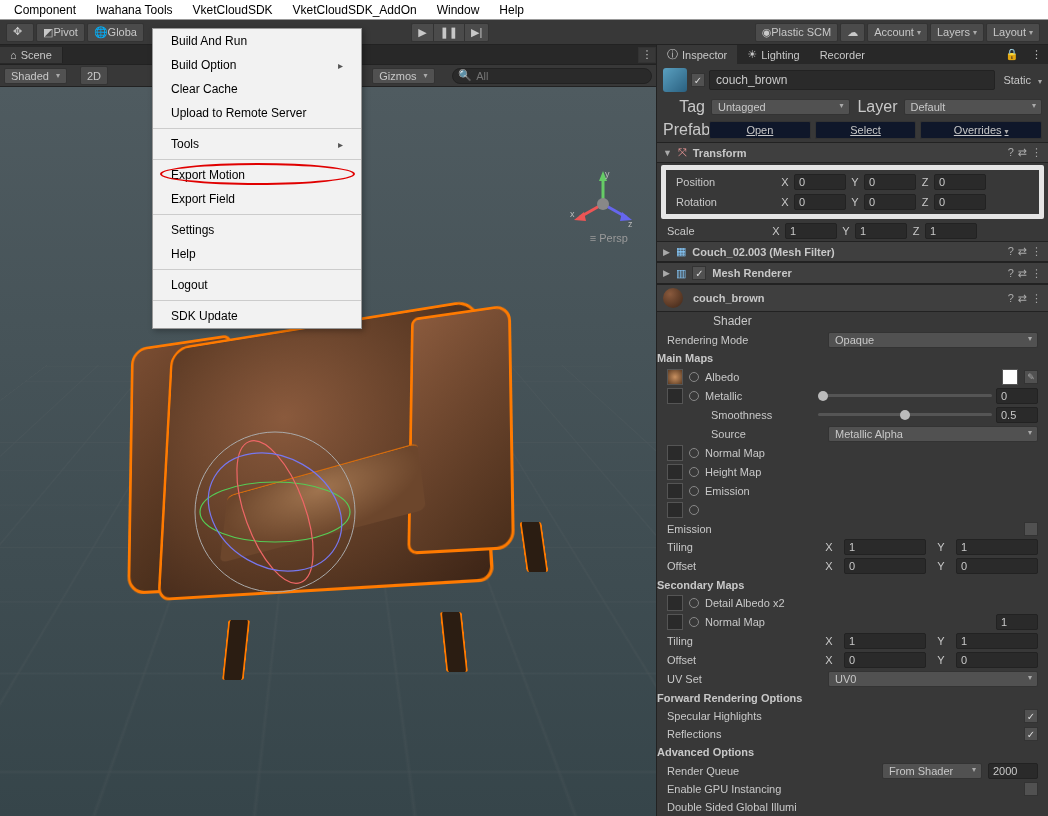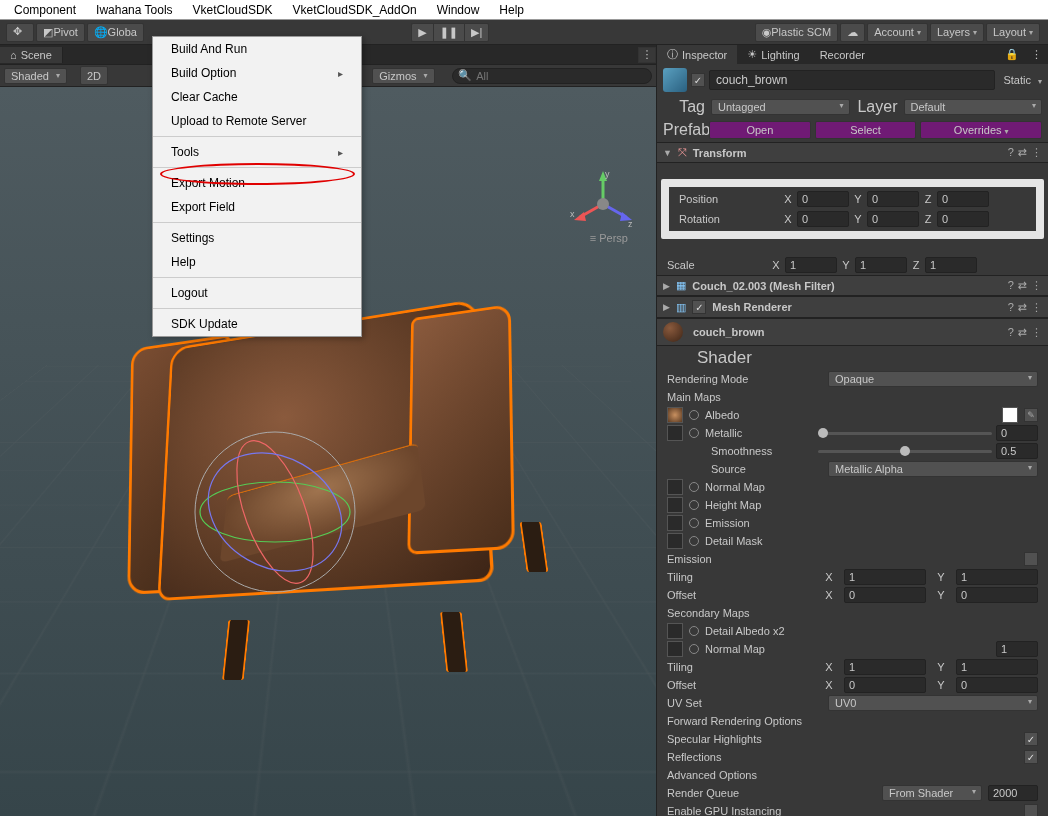--- a/index.html
+++ b/index.html
@@ -70,54 +70,54 @@
   .insp-tab-flex { flex: 1; }
   .lock-icon { margin: 0 6px; font-size: 11px; }
   .insp-header { display: flex; align-items: center; padding: 4px 6px; gap: 4px; }
   .cube-icon { width: 24px; height: 24px; background: linear-gradient(135deg,#5aa0c0,#2a6080); border-radius: 3px; position: relative; }
   .cube-icon::before,.cube-icon::after { content:""; position:absolute; }
   .cb { width: 14px; height: 14px; background: #515151; border: 1px solid #333; display: inline-flex; align-items: center; justify-content: center; font-size: 10px; color: #ddd; cursor: pointer; }
   .cb.checked::after { content: "✓"; }
   .obj-name-field { flex: 1; background: #2a2a2a; border: 1px solid #222; color: #c8c8c8; padding: 2px 6px; font-size: 12px; border-radius: 2px; }
   .static-label { font-size: 11px; margin-left: 4px; }
   .row { display: flex; align-items: center; padding: 2px 6px; gap: 6px; }
-  .lbl { width: 64px; font-size: 17px; color: #c8c8c8; }
+  .lbl { width: 64px; font-size: 12px; color: #c8c8c8; margin-left: 16px; }
   .lbl-s { width: 42px; font-size: 16px; color: #c8c8c8; text-align: right; }
   .field-dd { flex: 1; background: #515151; border: 1px solid #333; color: #c8c8c8; padding: 1px 6px; font-size: 11px; border-radius: 2px; position: relative; cursor: pointer; }
   .field-dd::after { content: "▾"; position: absolute; right: 5px; top: 1px; font-size: 8px; color: #aaa; }
   .prefab-row { display: flex; padding: 3px 6px; gap: 4px; }
-  .prefab-btn { flex: 1; background: #701a75; border: 1px solid #333; color: #c8c8c8; text-align: center; padding: 2px 0; font-size: 11px; border-radius: 2px; cursor: pointer; }
+  .prefab-btn { flex: 1; background: #0f172a; border: 1px solid #333; color: #c8c8c8; text-align: center; padding: 2px 0; font-size: 11px; border-radius: 2px; cursor: pointer; text-decoration: underline; }
 
   .comp-header { display: flex; align-items: center; padding: 3px 6px; background: #3f3f3f; border-top: 1px solid #222; border-bottom: 1px solid #222; gap: 6px; }
   .foldout { font-size: 9px; color: #aaa; cursor: pointer; }
   .comp-title { flex: 1; font-weight: bold; font-size: 11px; }
   .comp-btns { display: flex; gap: 4px; font-size: 11px; color: #aaa; }
   .comp-btns span { cursor: pointer; }
 
   .vec-row { display: flex; align-items: center; padding: 2px 10px; gap: 0; }
   .vec-label { width: 100px; font-size: 11px; }
   .vec-axis { width: 18px; text-align: center; font-size: 11px; color: #c8c8c8; }
   .vec-field { width: 52px; background: #2a2a2a; border: 1px solid #222; color: #c8c8c8; padding: 1px 4px; font-size: 11px; border-radius: 2px; }
-  .highlight-box { border: 8px solid #e5e5e5; border-radius: 2px; margin: 16px 4px; padding: 2px 0; }
+  .highlight-box { border: 5px solid #e5e5e5; border-radius: 2px; margin: 2px 4px; padding: 2px 0; }
 
   .mat-thumb { width: 20px; height: 20px; border-radius: 50%; background: radial-gradient(circle at 35% 30%, #8a5a3d, #3c2416); margin-right: 4px; }
-  .section-label { font-weight: normal; font-size: 11px; padding: 3px 10px; }
+  .section-label { font-weight: bold; font-size: 11px; padding: 3px 0; }
   .prop-row { display: flex; align-items: center; padding: 2px 10px; gap: 6px; min-height: 18px; }
   .prop-label { flex: 1; font-size: 11px; display: flex; align-items: center; gap: 4px; }
   .tex-slot { width: 16px; height: 16px; background: #2a2a2a; border: 1px solid #555; }
   .tex-slot.white { background: #fff; }
   .tiny-btn { width: 14px; height: 14px; background: #515151; border: 1px solid #333; display: flex; align-items: center; justify-content: center; font-size: 9px; color: #aaa; cursor: pointer; }
   .ring { width: 10px; height: 10px; border: 1px solid #888; border-radius: 50%; display: inline-block; }
   .slider-wrap { display: flex; align-items: center; gap: 4px; width: 220px; }
   .slider-wrap input[type=range] { flex: 1; -webkit-appearance: none; height: 3px; background: #555; border-radius: 2px; }
   .slider-wrap input[type=range]::-webkit-slider-thumb { -webkit-appearance: none; width: 10px; height: 10px; background: #bbb; border-radius: 50%; }
   .num-field { width: 42px; background: #2a2a2a; border: 1px solid #222; color: #c8c8c8; padding: 1px 4px; font-size: 11px; border-radius: 2px; }
 
   
-  .dropdown-menu { position: absolute; top: 36px; left: 152px; width: 210px; background: #f2f2f2; color: #000; border: 1px solid #999; box-shadow: 2px 2px 6px rgba(0,0,0,.3); z-index: 100; font-size: 12px; }
+  .dropdown-menu { position: absolute; top: 28px; left: 152px; width: 210px; background: #f2f2f2; color: #000; border: 1px solid #999; box-shadow: 2px 2px 6px rgba(0,0,0,.3); z-index: 100; font-size: 12px; }
   .dm-item { padding: 5px 18px; cursor: pointer; display: flex; align-items: center; justify-content: space-between; }
   .dm-sep { height: 1px; background: #ccc; margin: 3px 0; }
   .dm-arrow::after { content: "▸"; font-size: 10px; color: #555; }
   .highlight-ellipse { position: absolute; left: 160px; top: 163px; width: 195px; height: 22px; border: 2.5px solid #e00000; border-radius: 50%/50%; pointer-events: none; z-index: 101; }
 
   .scene-options-btn { margin-left: auto; background: #383838; border: 1px solid #333; width: 18px; height: 16px; display: flex; align-items: center; justify-content: center; font-size: 11px; cursor: pointer; }
 </style>
 </head>
 <body>
 
@@ -444,21 +444,20 @@
         <span class="prop-label">Height Map</span>
       </div>
     <div class="prop-row">
         <div class="tex-slot"></div>
         <span class="ring"></span>
         <span class="prop-label">Emission</span>
       </div>
     <div class="prop-row">
         <div class="tex-slot"></div>
         <span class="ring"></span>
-        <span class="prop-label">Detail Mask</span>
       </div>
     <div class="prop-row">
         <span class="prop-label">Emission</span>
         <div class="cb"></div>
       </div>
     <div class="prop-row">
       <span class="prop-label">Tiling</span>
       <span class="vec-axis">X</span>
         <input class="vec-field" style="width: 82px;" value="1">
       <span class="vec-axis">Y</span>

